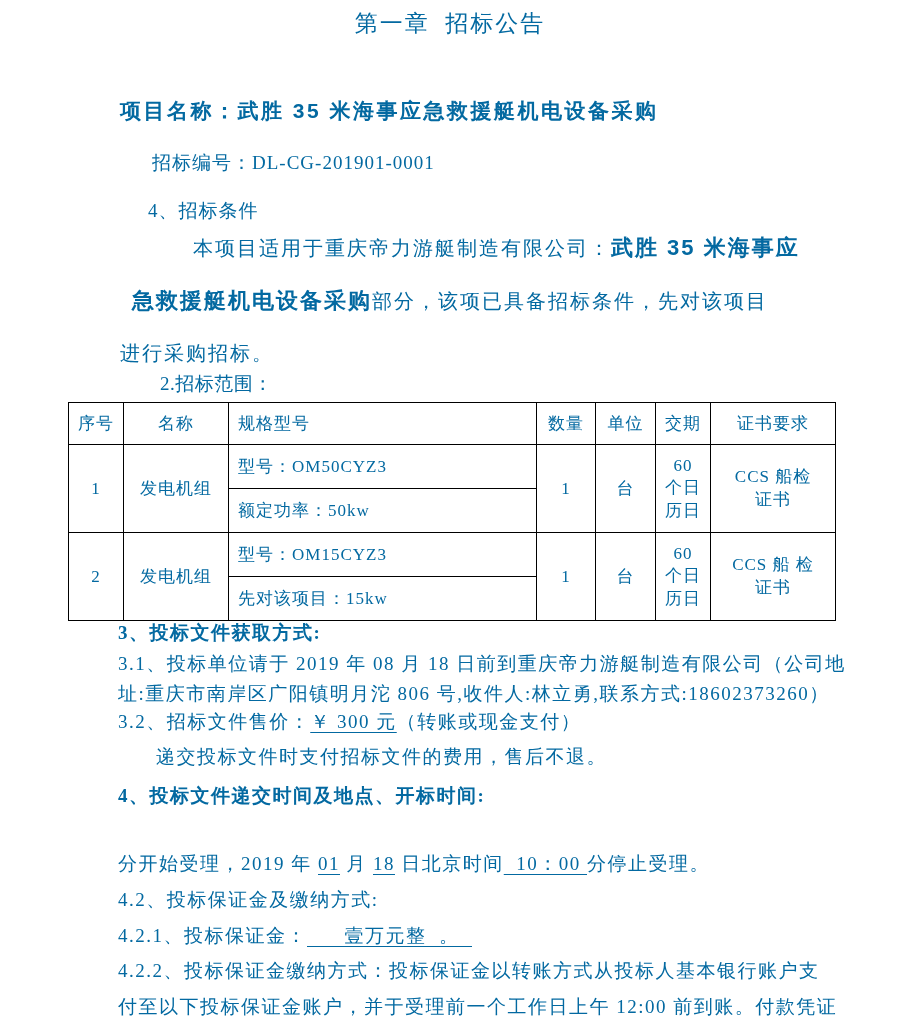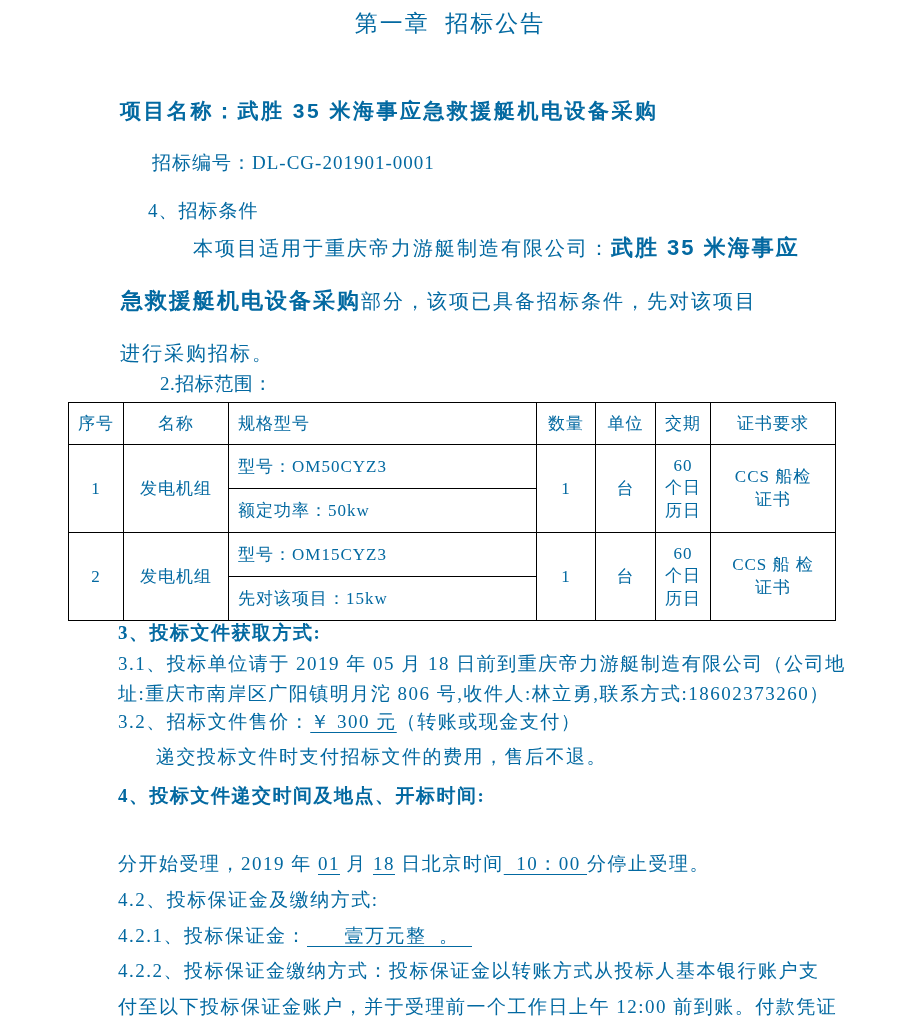--- a/index.html
+++ b/index.html
@@ -20,21 +20,21 @@
   .project-name{
     top:97px;left:120px;
     font-size:21px;font-weight:bold;letter-spacing:2.5px;
     font-family:"Liberation Sans","DejaVu Sans",sans-serif;
   }
   .tender-no{top:150px;left:120px;font-size:19px;letter-spacing:1px;margin-left:32px;}
   .s1-heading{top:198px;left:148px;font-size:19px;letter-spacing:1px;}
   .intro{font-size:20px;letter-spacing:2px;}
   .intro .b{font-size:22px;font-family:"Liberation Sans","DejaVu Sans",sans-serif;}
   .intro-l1{top:233px;left:150px;margin-left:43px;}
-  .intro-l2{top:286px;left:121px;}
+  .intro-l2{top:286px;left:132px;}
   .intro-l3{top:340px;left:120px;}
   .s2-heading{top:371px;left:160px;font-size:19px;letter-spacing:0.5px;}
   .b{font-weight:bold;}
   .u{text-decoration:underline;text-underline-offset:4px;}
 
   .scope-table{
     position:absolute;top:402px;left:68px;
     border-collapse:collapse;table-layout:fixed;
     width:767px;font-size:17px;letter-spacing:1px;
   }
@@ -128,21 +128,21 @@
       <td rowspan="2" class="cell-lines cell-left">CCS 船 检
 证书</td>
     </tr>
     <tr>
       <td class="spec">先对该项目：15kw</td>
     </tr>
   </tbody>
     </table>
 
   <div class="abs sec s3-heading">3、投标文件获取方式:</div>
-  <div class="abs sec l31a">3.1、投标单位请于 2019 年 05 月 18 日前到重庆帝力游艇制造有限公司（公司地</div>
+  <div class="abs sec l31a">3.1、投标单位请于 2019 年 08 月 18 日前到重庆帝力游艇制造有限公司（公司地</div>
   <div class="abs sec l31b">址:重庆市南岸区广阳镇明月沱 806 号,收件人:林立勇,联系方式:18602373260）</div>
   <div class="abs sec l32"><span>3.2、招标文件售价：</span><span class="u">￥&nbsp;300&nbsp;元</span><span>（转账或现金支付）</span></div>
   <div class="abs sec fee-note">递交投标文件时支付招标文件的费用，售后不退。</div>
 
   <div class="abs sec s4-heading">4、投标文件递交时间及地点、开标时间:</div>
   <div class="abs sec l41b"><span>分开始受理，2019 年 </span><span class="u">01</span><span> 月 </span><span class="u">18</span><span> 日北京时间</span><span class="u">&nbsp;&nbsp;10：00&nbsp;</span><span>分停止受理。</span></div>
   <div class="abs sec l42">4.2、投标保证金及缴纳方式:</div>
   <div class="abs sec l421"><span>4.2.1、投标保证金：</span><span class="u">&nbsp;&nbsp;&nbsp;&nbsp;&nbsp;&nbsp;壹万元整&nbsp;&nbsp;。&nbsp;&nbsp;</span></div>
   <div class="abs sec l422a">4.2.2、投标保证金缴纳方式：投标保证金以转账方式从投标人基本银行账户支</div>
   <div class="abs sec l422b">付至以下投标保证金账户，并于受理前一个工作日上午 12:00 前到账。付款凭证</div>

